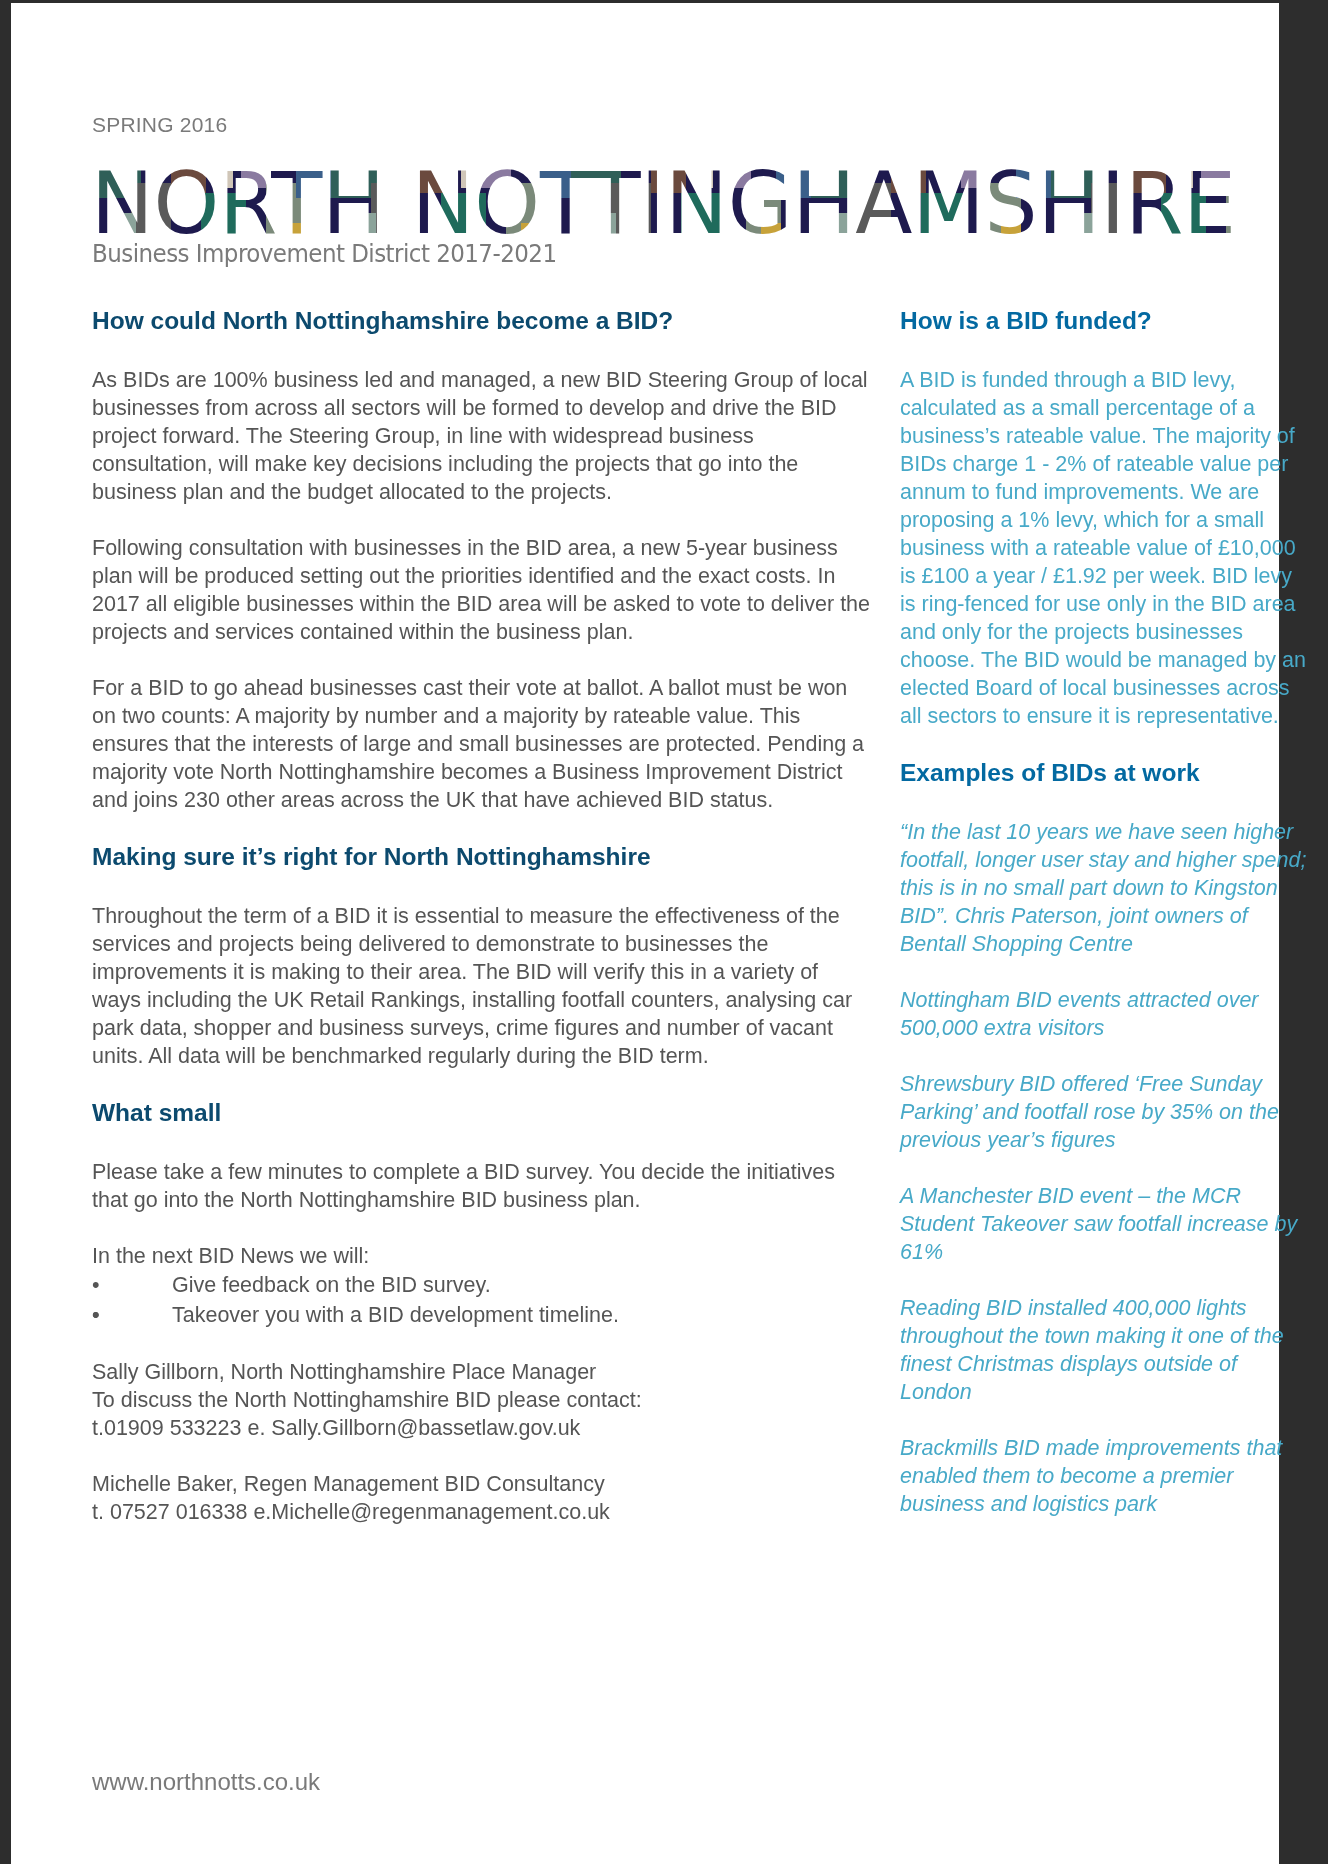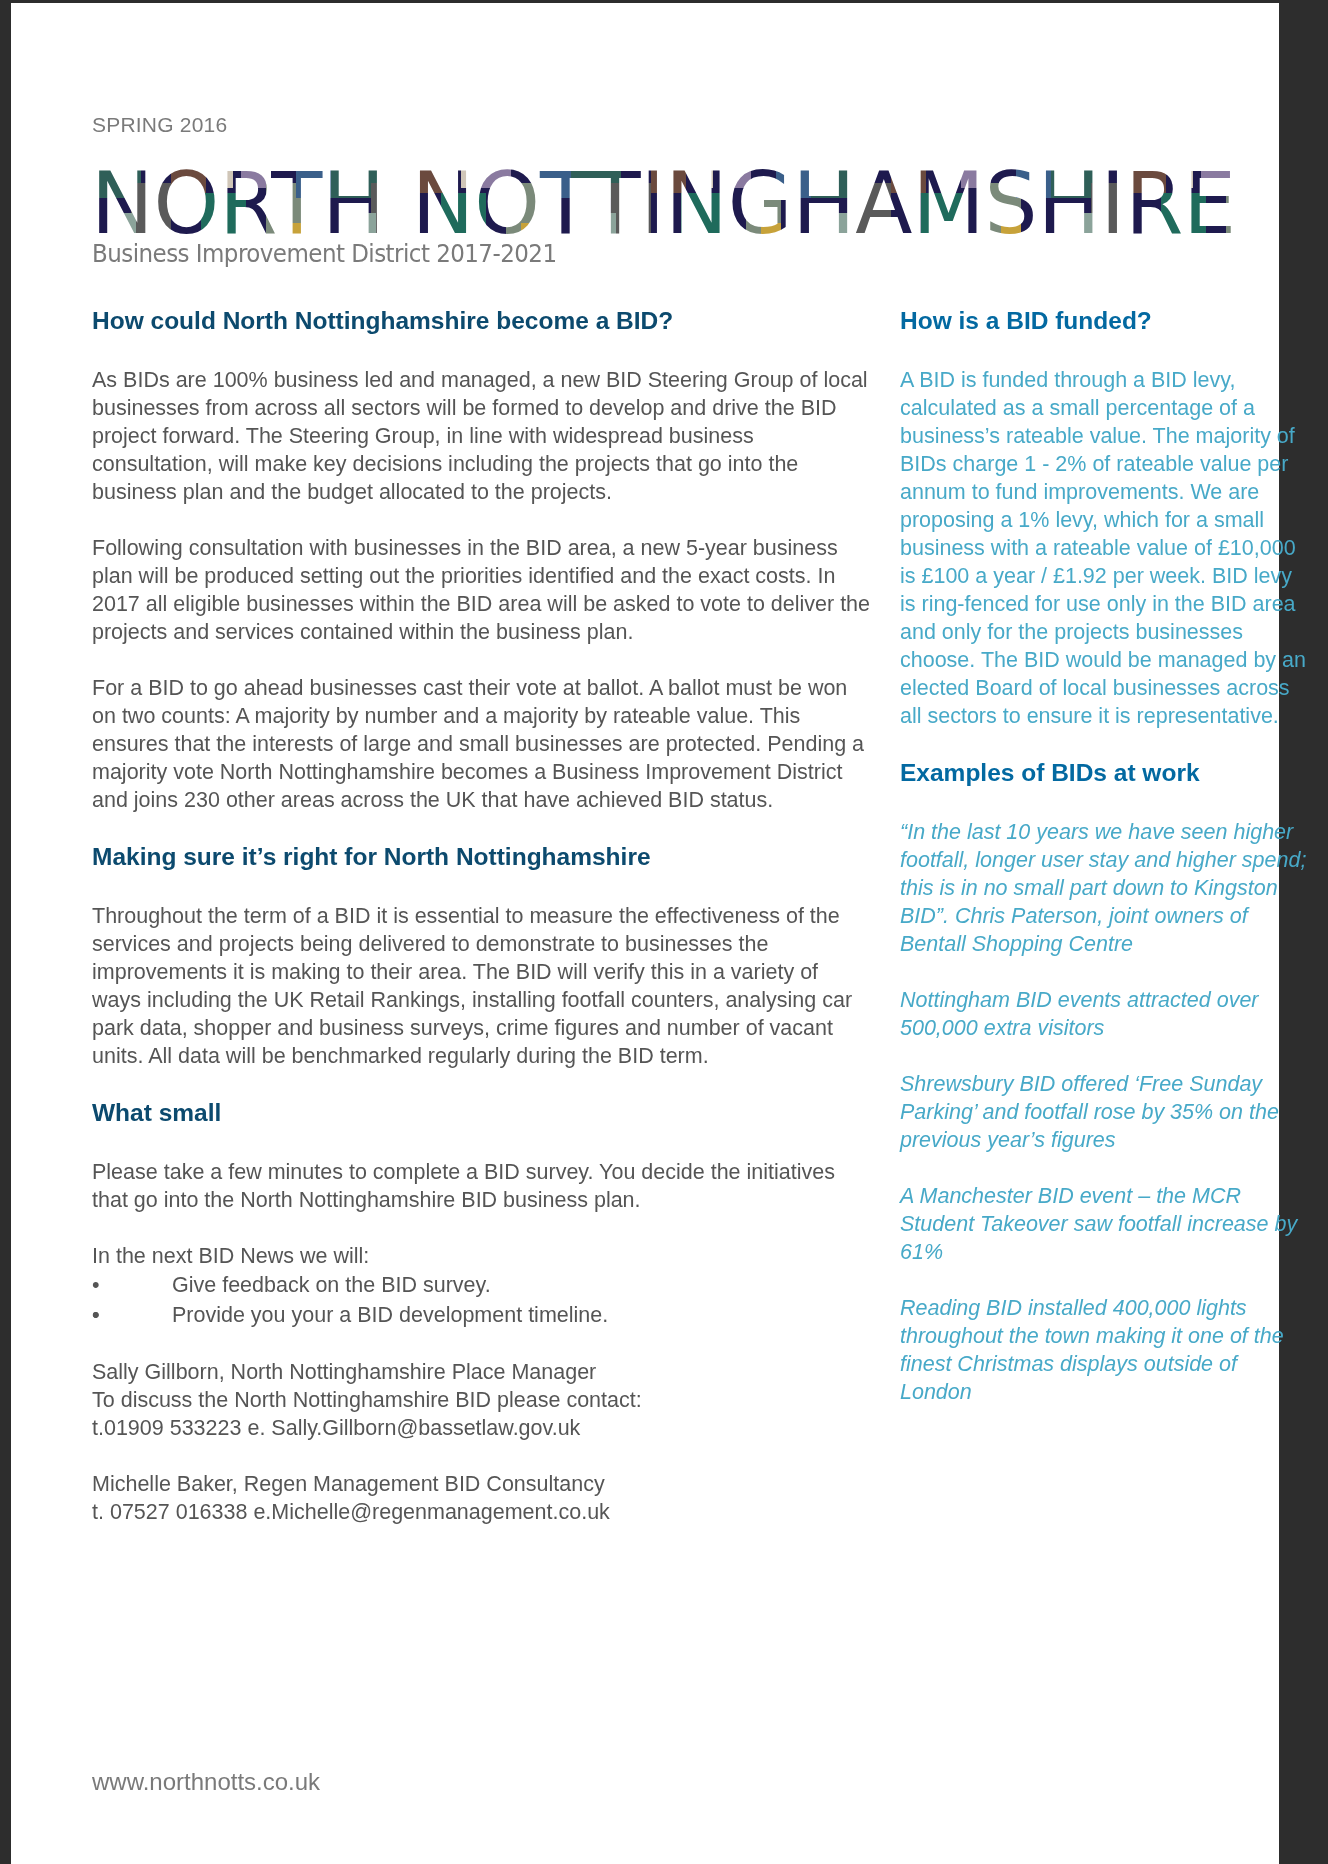--- a/index.html
+++ b/index.html
@@ -160,21 +160,21 @@
     <ul class="bullets">
       <li>
         <span class="dot">•</span>
         <span>Give feedback on the BID survey.</span>
       </li>
       <li>
         <span class="dot">•</span>
       </li>
       <li>
         <span class="dot">•</span>
-        <span>Provide you your a BID development timeline.</span>
+        <span>Takeover you with a BID development timeline.</span>
       </li>
     </ul>
     <div class="gap-p"></div>
     <p>Sally Gillborn, North Nottinghamshire Place Manager</p>
     <p>To discuss the North Nottinghamshire BID please contact:</p>
     <p>t.01909 533223  e. Sally.Gillborn@bassetlaw.gov.uk</p>
     <div class="gap-p"></div>
     <p>Michelle Baker, Regen Management BID Consultancy</p>
     <p>t. 07527 016338  e.Michelle@regenmanagement.co.uk</p>
   </div>
@@ -190,16 +190,17 @@
     <p class="quote">“In the last 10 years we have seen higher footfall, longer user stay and higher spend; this is in no small part down to Kingston BID”.  Chris Paterson, joint owners of Bentall Shopping Centre</p>
     <div class="gap-p"></div>
     <p class="quote">Nottingham BID events attracted over 500,000 extra visitors</p>
     <div class="gap-p"></div>
     <p class="quote">Shrewsbury BID offered ‘Free Sunday Parking’ and footfall rose by 35% on the previous year’s figures</p>
     <div class="gap-p"></div>
     <p class="quote">A Manchester BID event – the MCR Student Takeover saw footfall increase by 61%</p>
     <div class="gap-p"></div>
     <p class="quote">Reading BID installed 400,000 lights throughout the town making it one of the finest Christmas displays outside of London</p>
     <div class="gap-p"></div>
+    <p class="quote">Brackmills BID made improvements that enabled them to become a premier business and logistics park</p>
   </div>
 
   <div class="footer-url">www.northnotts.co.uk</div>
 </div>
 
 </body></html>

